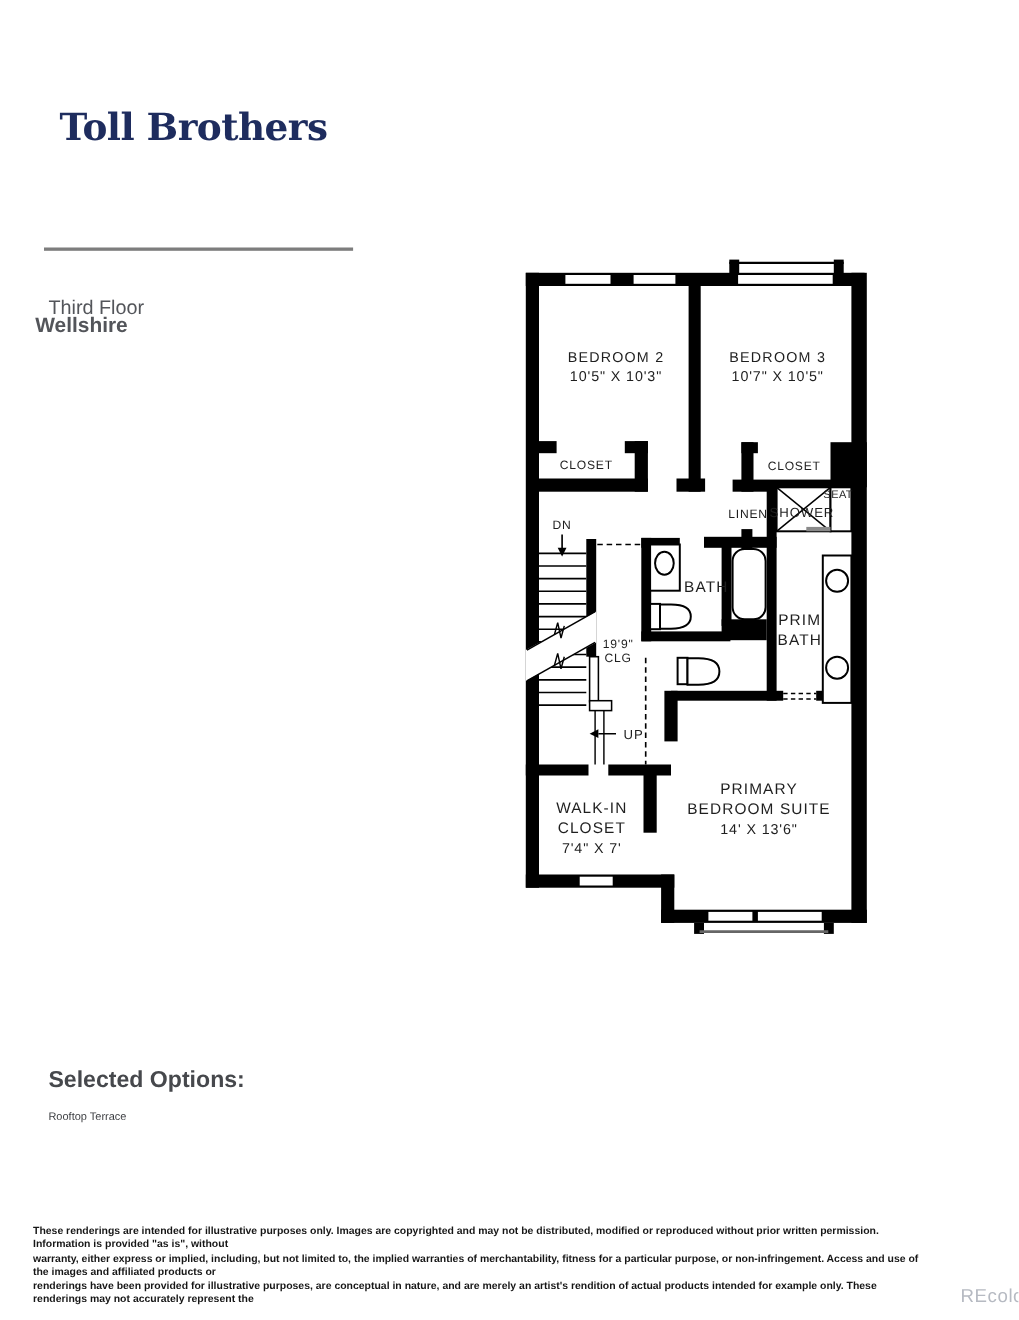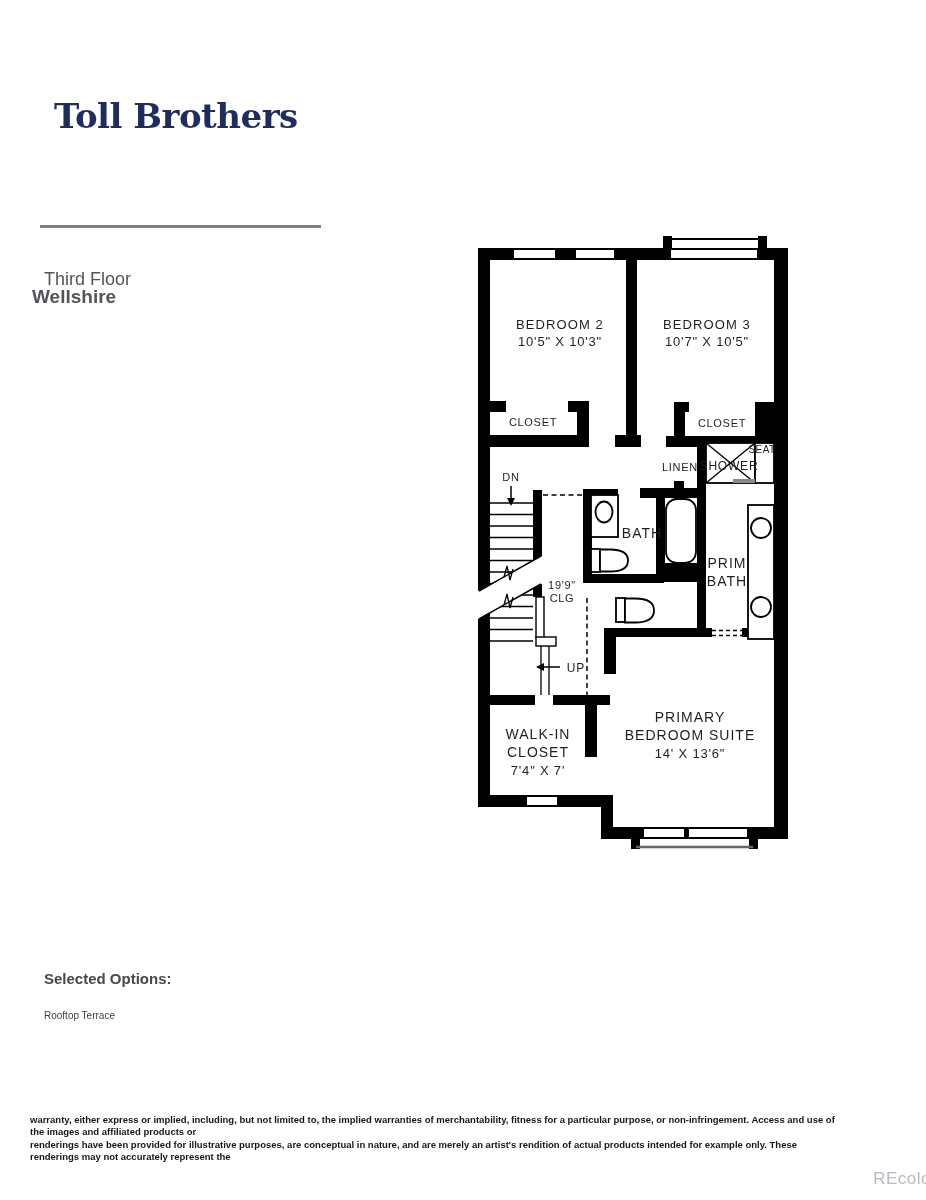--- a/index.html
+++ b/index.html
@@ -4,21 +4,21 @@
 <style>
   html,body{margin:0;padding:0;background:#ffffff;}
   #page{position:relative;width:926px;height:1200px;background:#ffffff;overflow:hidden;
         font-family:"Liberation Sans",sans-serif;}
   .abs{position:absolute;}
   #logo{left:54px;top:96px;font-family:"DejaVu Serif",serif;font-weight:700;
         font-size:34px;letter-spacing:-0.5px;color:#1e2c5e;}
   #rule{left:40px;top:225px;width:281px;height:3px;background:#7d7d7d;}
   #plan-name{left:32px;top:240px;font-size:19px;font-weight:700;color:#53555a;margin-top:46px;}
   #floor-name{left:44px;top:269px;font-size:18px;color:#53555a;}
-  #options-heading{left:44px;top:970px;font-size:15px;font-weight:700;color:#46484c;}
+  #options-heading{left:44px;top:970px;font-size:21px;font-weight:700;color:#46484c;}
   #options-item{left:44px;top:1010px;font-size:10px;color:#3c3e42;}
   #disclaimer{left:30px;top:1114px;width:818px;font-size:9.5px;line-height:12.4px;
               font-weight:600;color:#161616;}
   #watermark{left:873px;top:1169px;width:94px;text-align:right;font-size:17px;
              color:#b6bac2;letter-spacing:0.5px;}
   #floorplan-svg{left:465px;top:225px;}
   text{font-family:"Liberation Sans",sans-serif;fill:#1f1f1f;}
   .rm{font-size:13px;letter-spacing:1.1px;}
   .rm2{font-size:13px;letter-spacing:0.8px;}
   .sm{font-size:11px;letter-spacing:0.7px;}
@@ -198,20 +198,21 @@
       <text class="lg" x="690" y="722">PRIMARY</text>
       <text class="lg" x="690" y="740">BEDROOM SUITE</text>
       <text class="rm2" x="690" y="758">14' X 13'6"</text>
     </g>
   </svg>
 
   <div class="abs" id="options-heading">Selected Options:</div>
   <div class="abs" id="options-item">Rooftop Terrace</div>
 
   <div class="abs" id="disclaimer">
+    <div>These renderings are intended for illustrative purposes only. Images are copyrighted and may not be distributed, modified or reproduced without prior written permission. Information is provided "as is", without</div>
     <div>warranty, either express or implied, including, but not limited to, the implied warranties of merchantability, fitness for a particular purpose, or non-infringement. Access and use of the images and affiliated products or</div>
     <div>renderings have been provided for illustrative purposes, are conceptual in nature, and are merely an artist's rendition of actual products intended for example only. These renderings may not accurately represent the</div>
 
   </div>
 
   <div class="abs" id="watermark">REcolorado</div>
 
 </div>
 
 </body></html>

